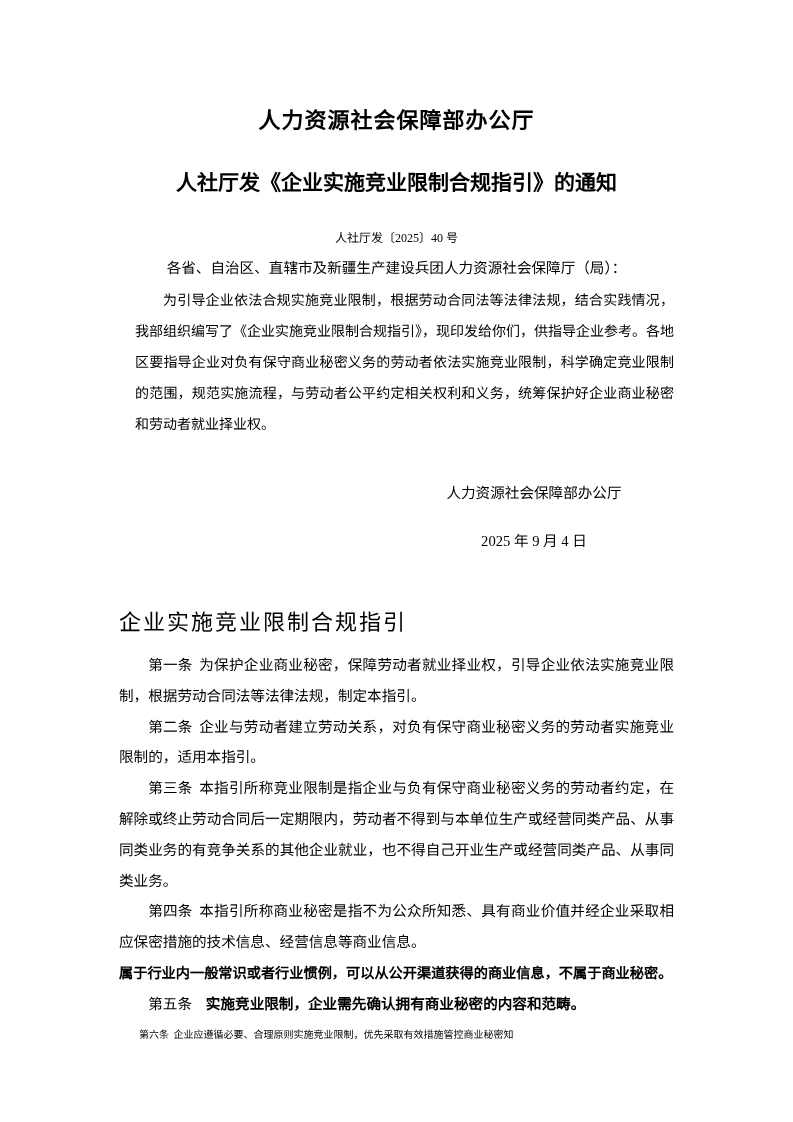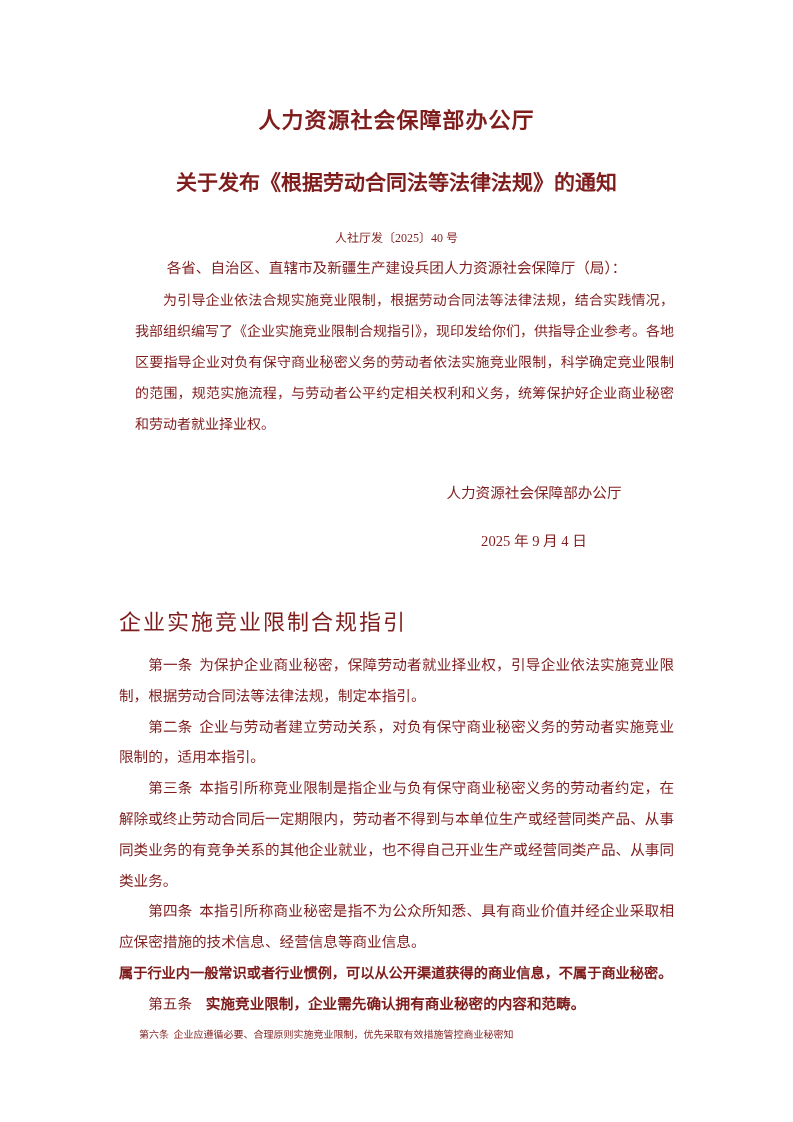--- a/index.html
+++ b/index.html
@@ -9,21 +9,21 @@
   }
   .page {
     position: relative;
     width: 793px;
     height: 1122px;
     margin: 0 auto;
     background: #ffffff;
     box-sizing: border-box;
     padding: 106px 119px 0 119px;
     overflow: hidden;
-    color: #7f1d1d;
+    color: #000000;
     font-family: "Liberation Serif", "DejaVu Serif", serif;
   }
   .org-title {
     margin: 0 0 32px 0;
     font-family: "Liberation Sans", "DejaVu Sans", sans-serif;
     font-size: 22px;
     line-height: 30px;
     font-weight: 700;
     text-align: center;
     letter-spacing: 1px;
@@ -95,21 +95,21 @@
   }
   .articles p.article.fit { font-size: 10px; }
 </style>
 </head>
 <body>
 
 <div class="page">
 
   <h1 class="org-title">人力资源社会保障部办公厅</h1>
 
-  <h2 class="subject-title">关于发布《根据劳动合同法等法律法规》的通知</h2>
+  <h2 class="subject-title">人社厅发《企业实施竞业限制合规指引》的通知</h2>
 
   <div class="doc-number">人社厅发〔2025〕40 号</div>
 
   <div class="addressee">各省、自治区、直辖市及新疆生产建设兵团人力资源社会保障厅（局）：</div>
 
   <p class="notice-body">为引导企业依法合规实施竞业限制，根据劳动合同法等法律法规，结合实践情况，我部组织编写了《企业实施竞业限制合规指引》，现印发给你们，供指导企业参考。各地区要指导企业对负有保守商业秘密义务的劳动者依法实施竞业限制，科学确定竞业限制的范围，规范实施流程，与劳动者公平约定相关权利和义务，统筹保护好企业商业秘密和劳动者就业择业权。</p>
 
   <div class="closing">
     <div class="signature-line">人力资源社会保障部办公厅</div>
     <div class="date-line">2025 年 9 月 4 日</div>

